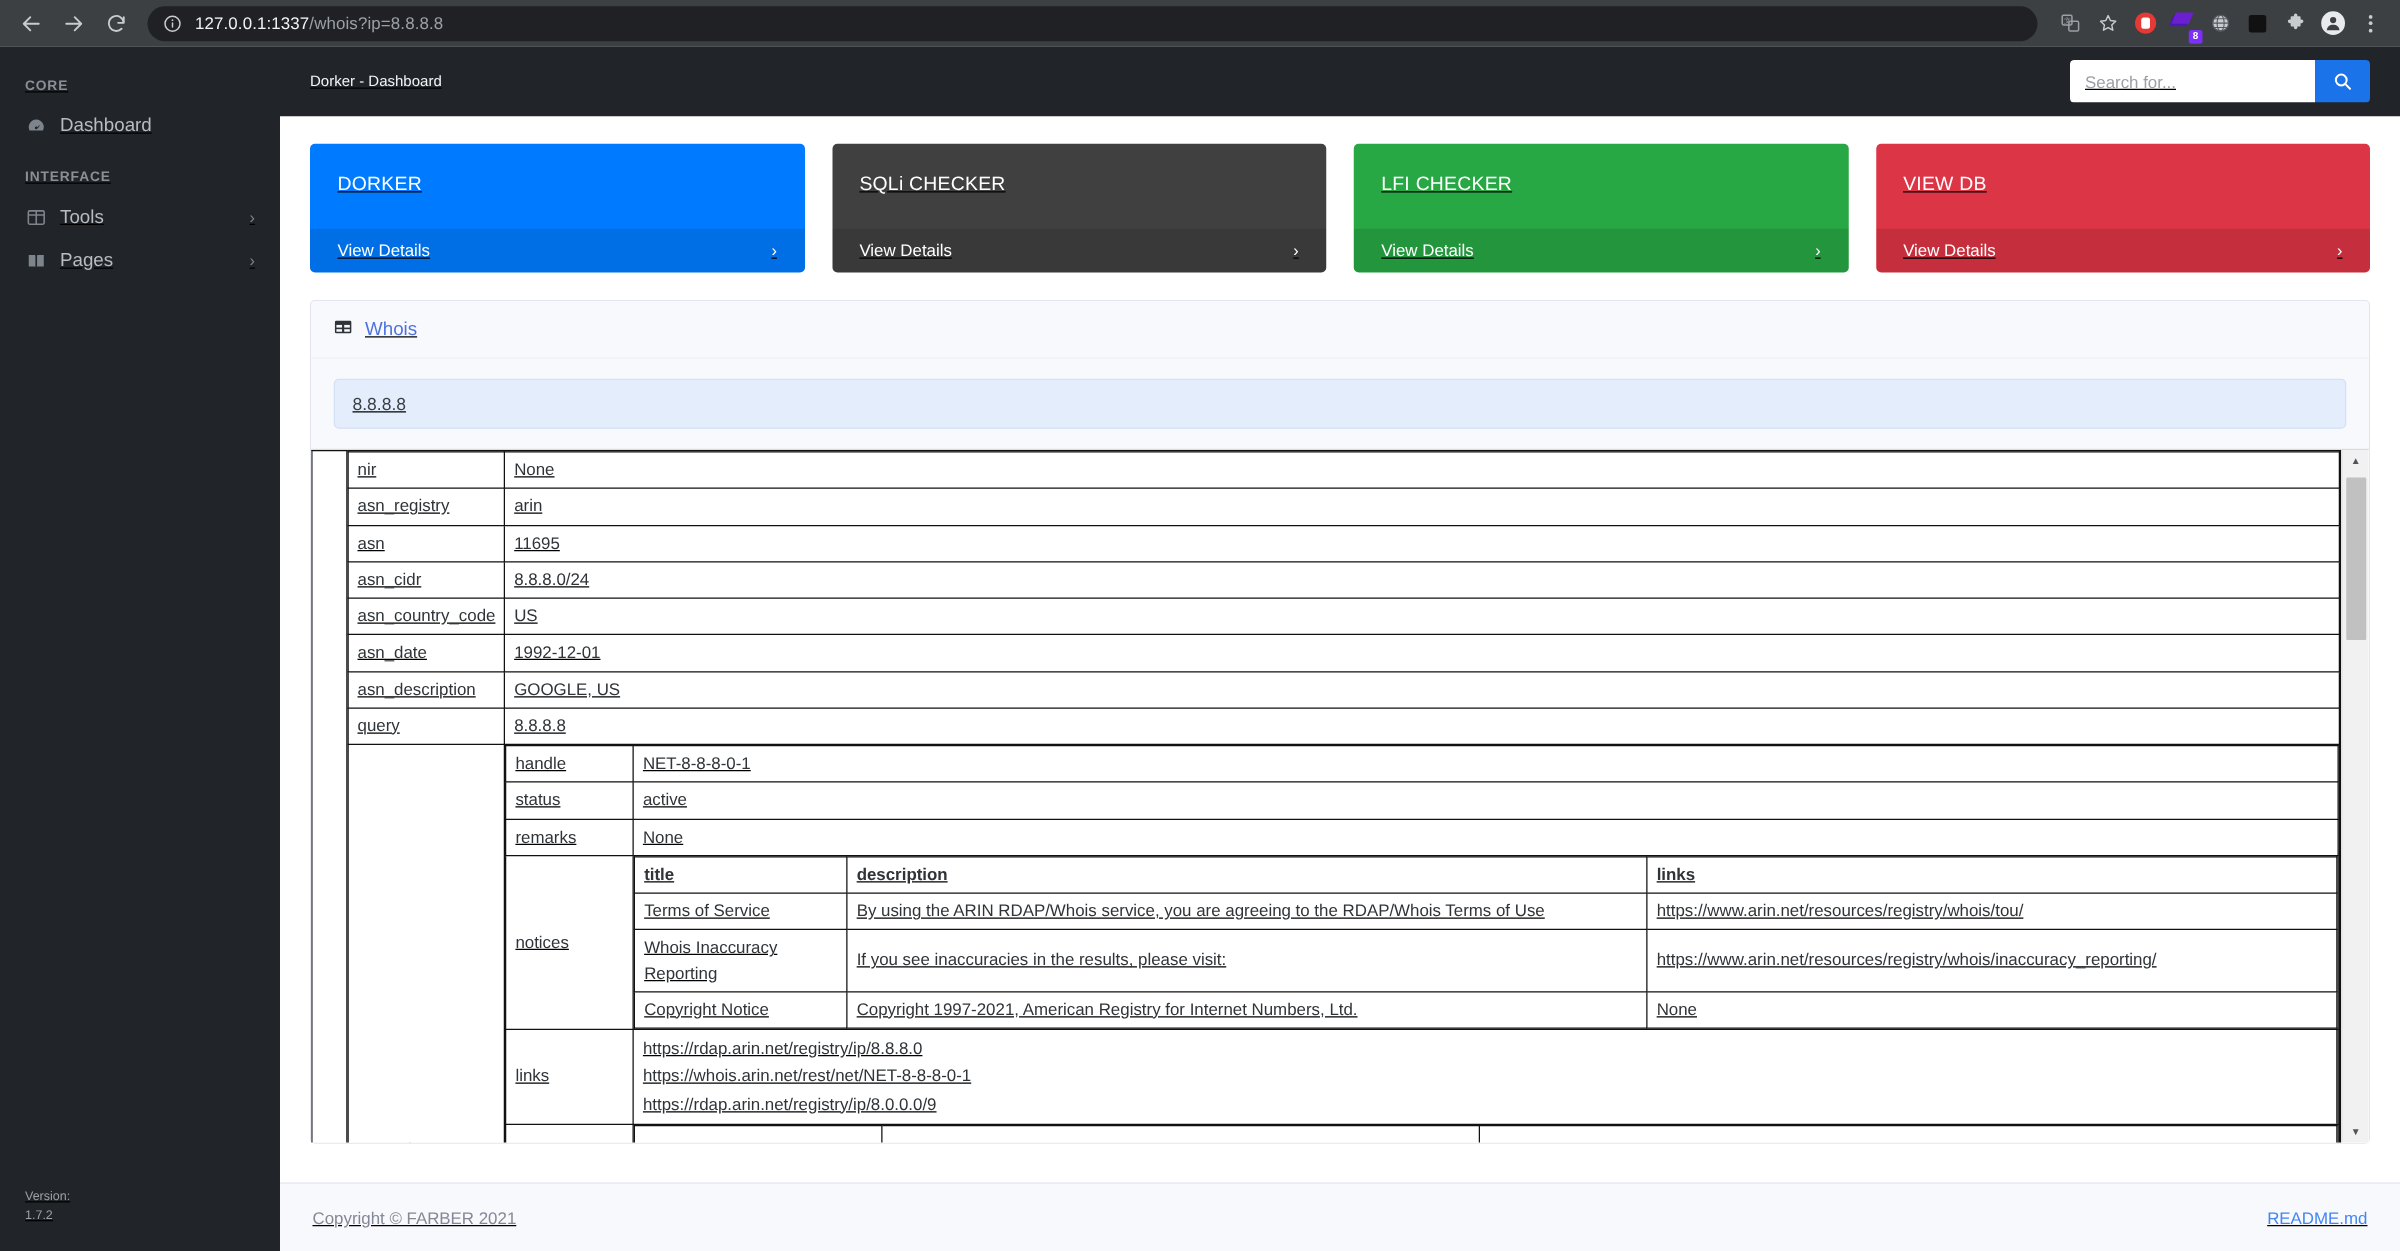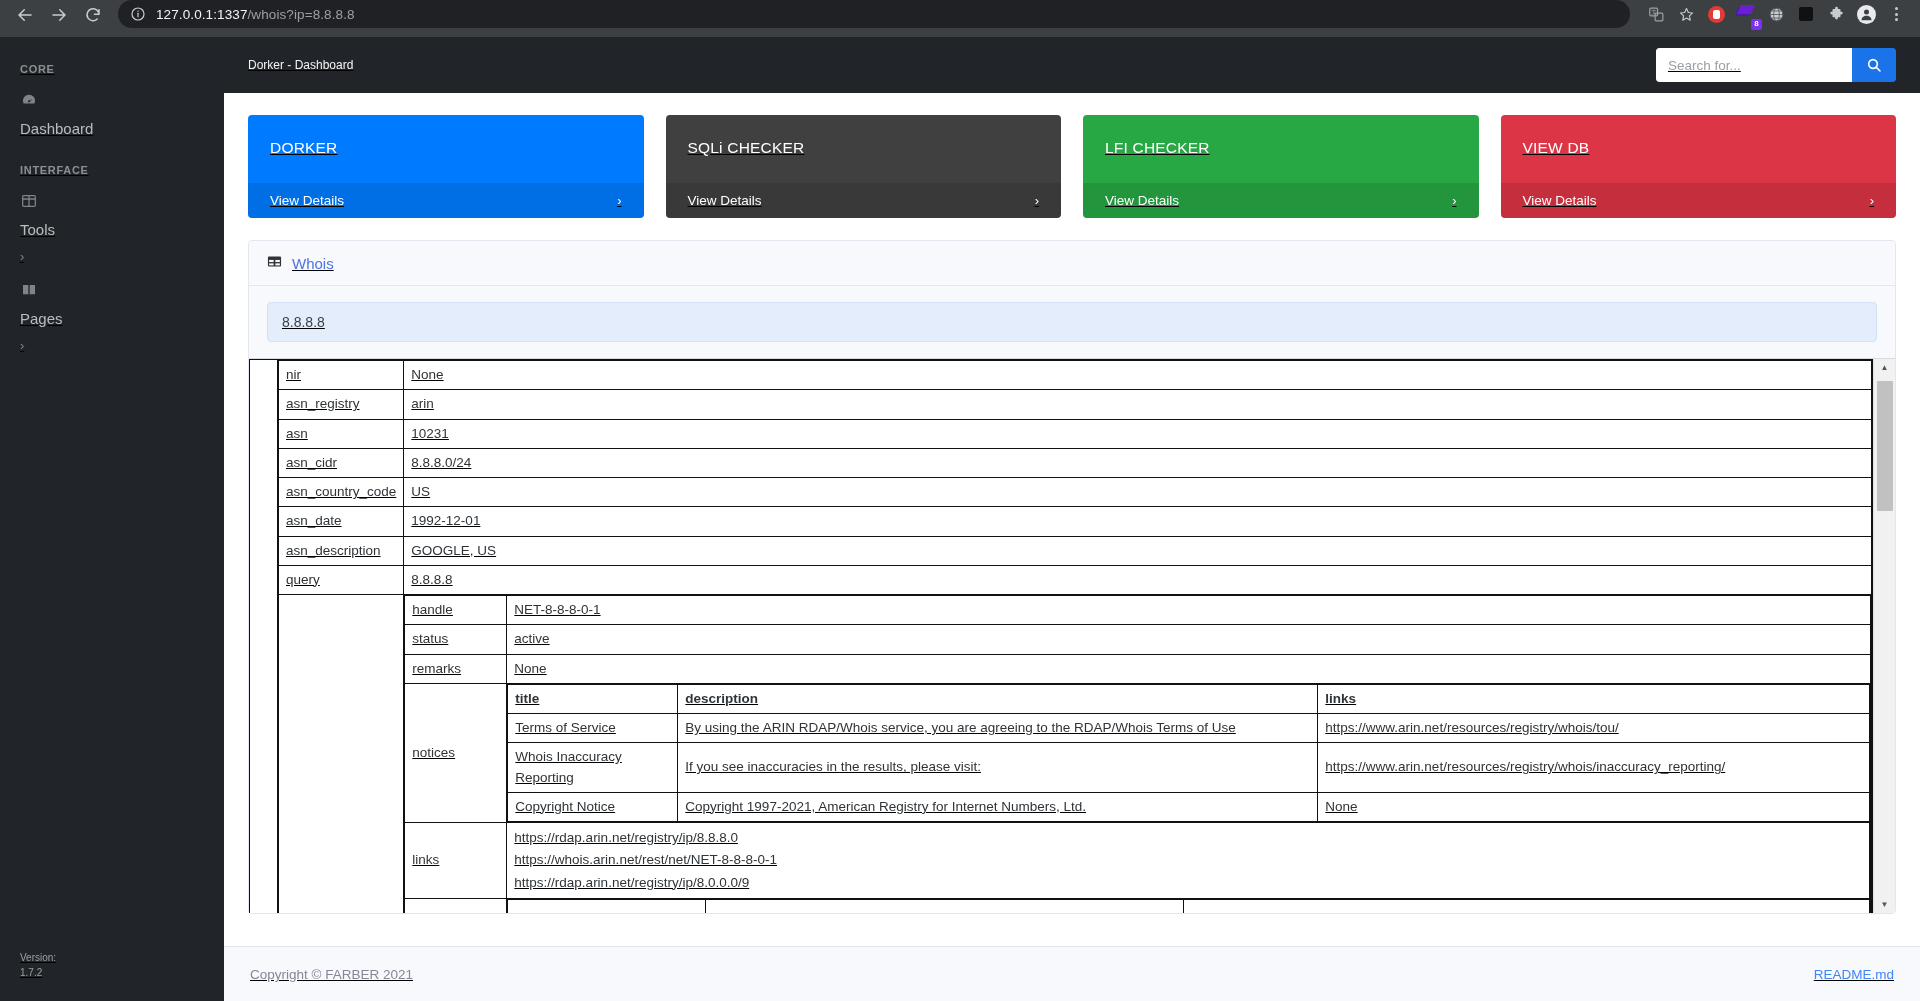--- a/index.html
+++ b/index.html
@@ -4,21 +4,21 @@
 <style>
   * { box-sizing: border-box; margin: 0; padding: 0; }
   html, body {
     width: 1920px; height: 1001px;
     font-family: "Liberation Sans", sans-serif;
     overflow: hidden; background: #fff;
   }
 
   
   .browser-bar {
-    height: 37px; background: #3c4043; display: flex; align-items: flex-start;
+    height: 37px; background: #3c4043; display: flex; align-items: center;
     padding: 0 10px; gap: 4px; position: relative;
   }
   .nav-btn {
     width: 30px; height: 30px; display: flex; align-items: center;
     justify-content: center; color: #c9ccce; flex: 0 0 auto;
   }
   .nav-btn svg { width: 18px; height: 18px; fill: none; stroke: #c9ccce; stroke-width: 2; }
   .omnibox {
     flex: 1 1 auto; height: 28px; background: #202124; border-radius: 14px;
     display: flex; align-items: center; padding: 0 12px; margin-left: 6px;
@@ -75,22 +75,22 @@
   .sidebar {
     width: 224px; background: #212529; flex: 0 0 224px;
     display: flex; flex-direction: column; color: #cdd0d4;
   }
   .sb-scroll { flex: 1 1 auto; padding-top: 8px; }
   .sb-heading {
     font-size: 11px; font-weight: 700; letter-spacing: .7px; color: #8c9096;
     padding: 18px 20px 8px 20px;
   }
   .sb-item {
-    display: flex; align-items: flex-start; padding: 9px 20px; gap: 11px;
-    font-size: 15px; color: #b9bdc2; position: relative; flex-direction: column;
+    display: flex; align-items: center; padding: 9px 20px; gap: 11px;
+    font-size: 15px; color: #b9bdc2; position: relative;
   }
   .sb-item .ic { width: 17px; display: flex; justify-content: center; flex: 0 0 17px; }
   .sb-item .ic svg { width: 16px; height: 16px; fill: #7e848b; }
   .sb-item .lbl { flex: 1 1 auto; }
   .sb-item .chev { color: #7e848b; font-size: 13px; }
   .sb-foot { padding: 14px 20px 22px 20px; font-size: 10px; color: #9aa0a6; line-height: 1.45; }
 
   
   .main { flex: 1 1 auto; display: flex; flex-direction: column; background: #fff; min-width: 0; }
   .topnav {
@@ -391,21 +391,21 @@
                         <tr>
                           <td class="keycol">nir</td>
                           <td>None</td>
                         </tr>
                         <tr>
                           <td class="keycol">asn_registry</td>
                           <td>arin</td>
                         </tr>
                         <tr>
                           <td class="keycol">asn</td>
-                          <td>10231</td>
+                          <td>11695</td>
                         </tr>
                         <tr>
                           <td class="keycol">asn_cidr</td>
                           <td>8.8.8.0/24</td>
                         </tr>
                         <tr>
                           <td class="keycol">asn_country_code</td>
                           <td>US</td>
                         </tr>
                         <tr>

